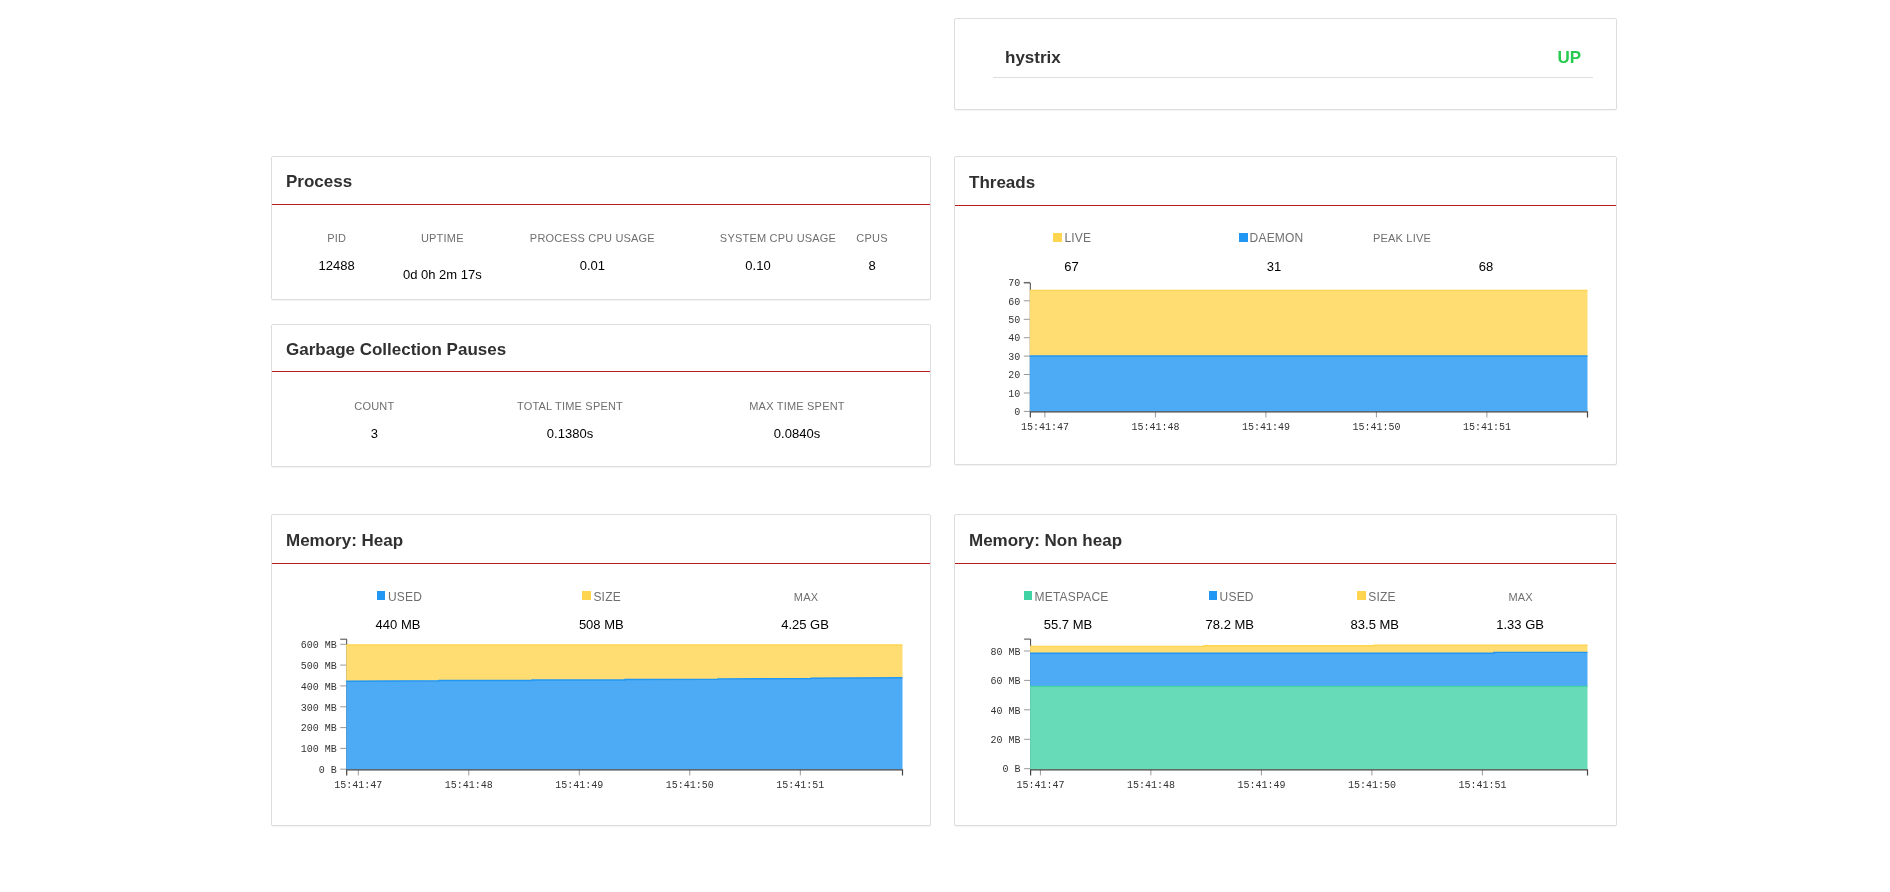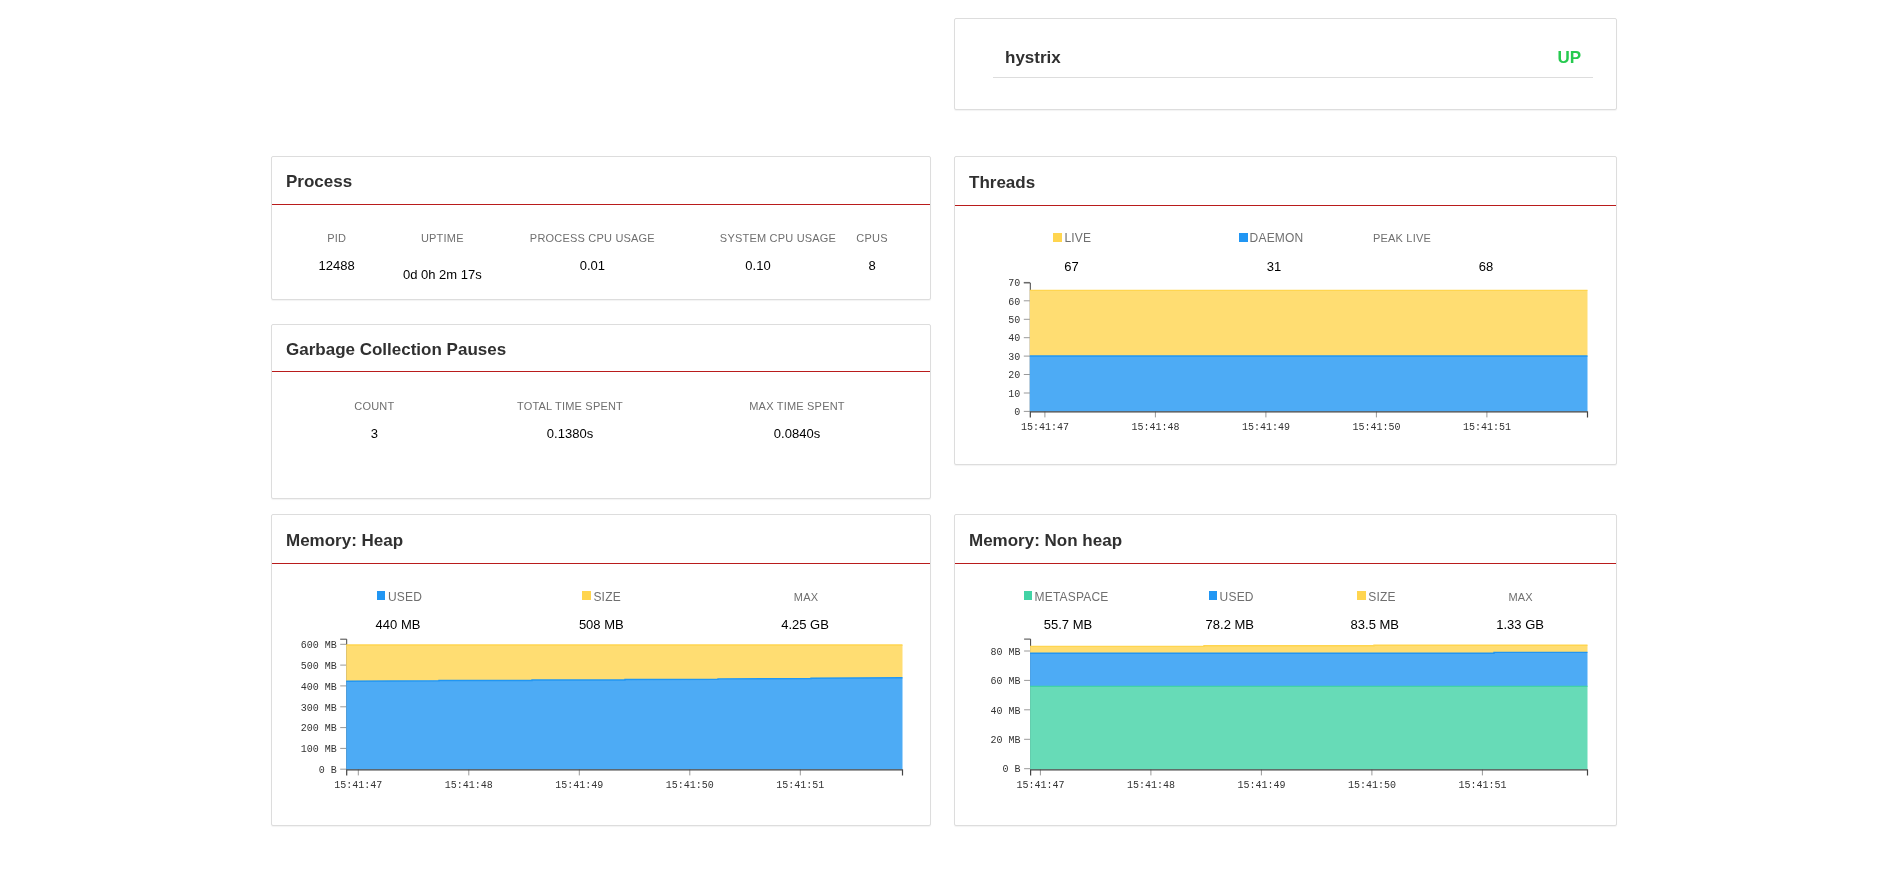--- a/index.html
+++ b/index.html
@@ -34,21 +34,21 @@
 <div class="sval" style="left:336.6px;top:265.4px;">12488</div>
 <div class="slab" style="left:442.3px;top:238.2px;">UPTIME</div>
 <div class="sval" style="left:442.3px;top:274px;">0d 0h 2m 17s</div>
 <div class="slab" style="left:592.4px;top:238.2px;">PROCESS CPU USAGE</div>
 <div class="sval" style="left:592.4px;top:265.4px;">0.01</div>
 <div class="slab" style="left:758px;top:238.2px;margin-left:20px;">SYSTEM CPU USAGE</div>
 <div class="sval" style="left:758px;top:265.4px;">0.10</div>
 <div class="slab" style="left:872px;top:238.2px;">CPUS</div>
 <div class="sval" style="left:872px;top:265.4px;">8</div>
 
-<div class="panel" style="left:271px;top:324px;width:660px;height:175px;">
+<div class="panel" style="left:271px;top:324px;width:660px;height:143px;">
   <div class="phead" style="height:47px;">Garbage Collection Pauses</div>
 </div>
 <div class="slab" style="left:374.3px;top:405.7px;">COUNT</div>
 <div class="sval" style="left:374.3px;top:432.7px;">3</div>
 <div class="slab" style="left:570px;top:405.7px;">TOTAL TIME SPENT</div>
 <div class="sval" style="left:570px;top:432.7px;">0.1380s</div>
 <div class="slab" style="left:797px;top:405.7px;">MAX TIME SPENT</div>
 <div class="sval" style="left:797px;top:432.7px;">0.0840s</div>
 
 <div class="panel" style="left:954px;top:156px;width:663px;height:309px;">

